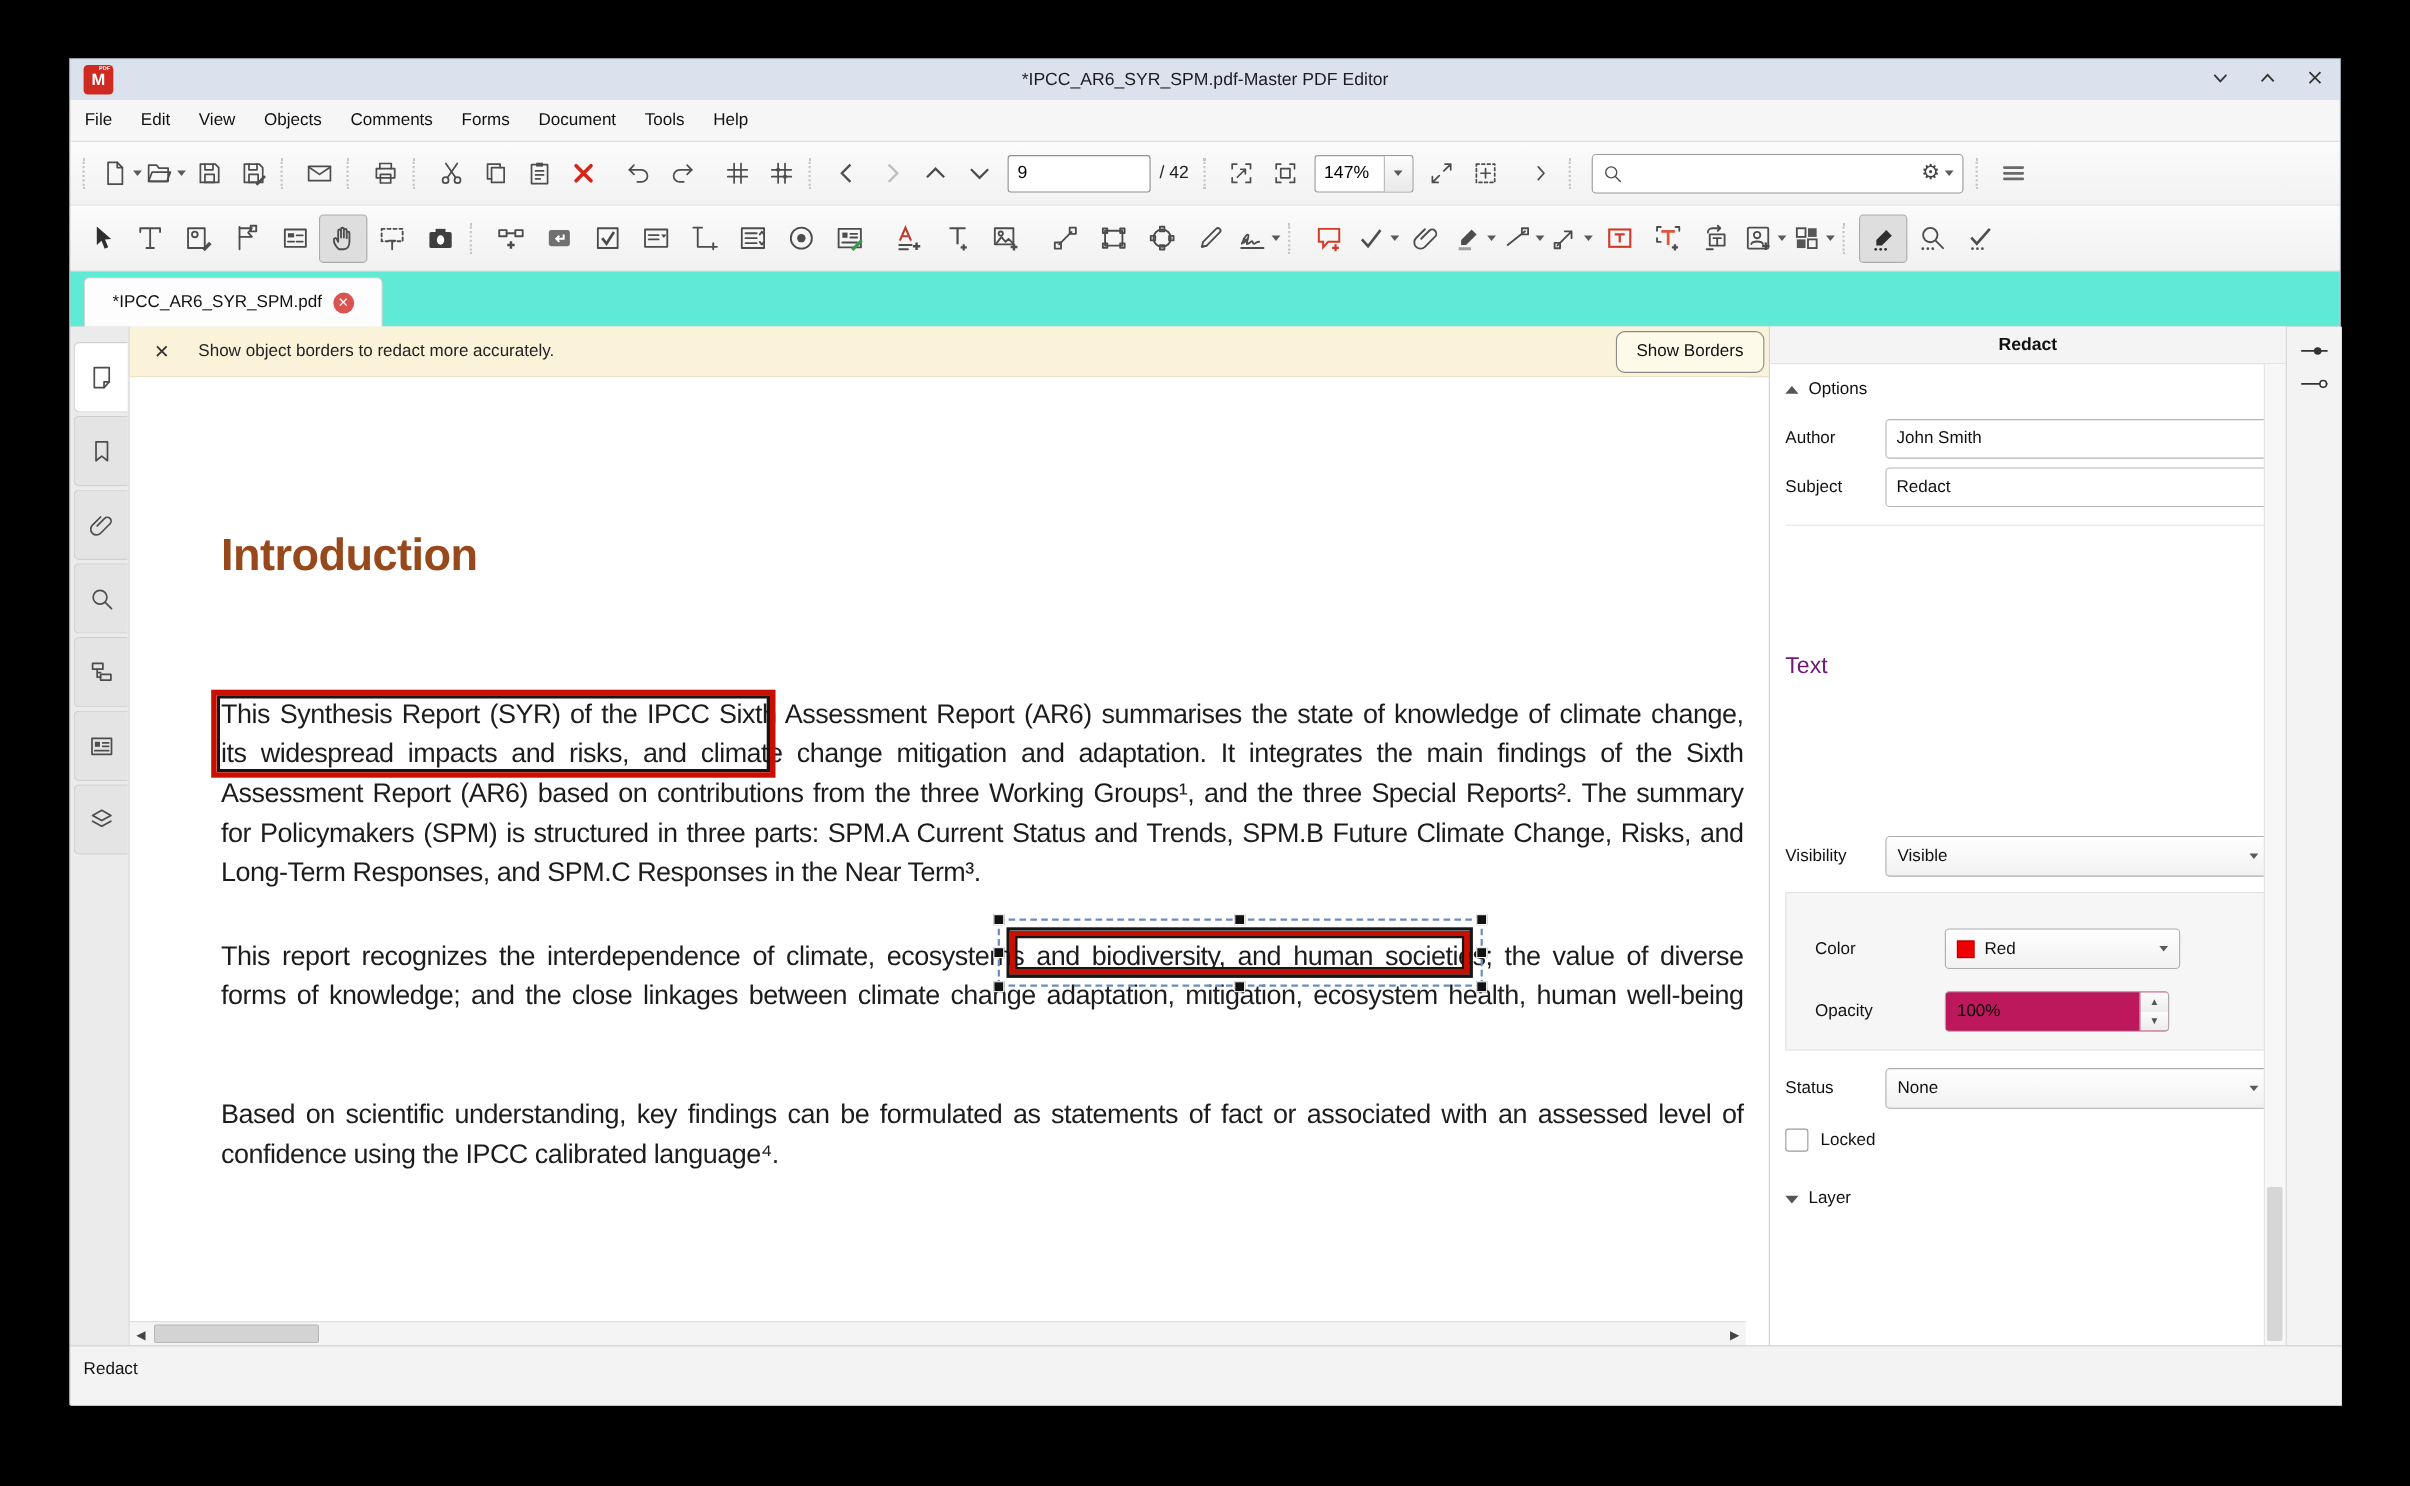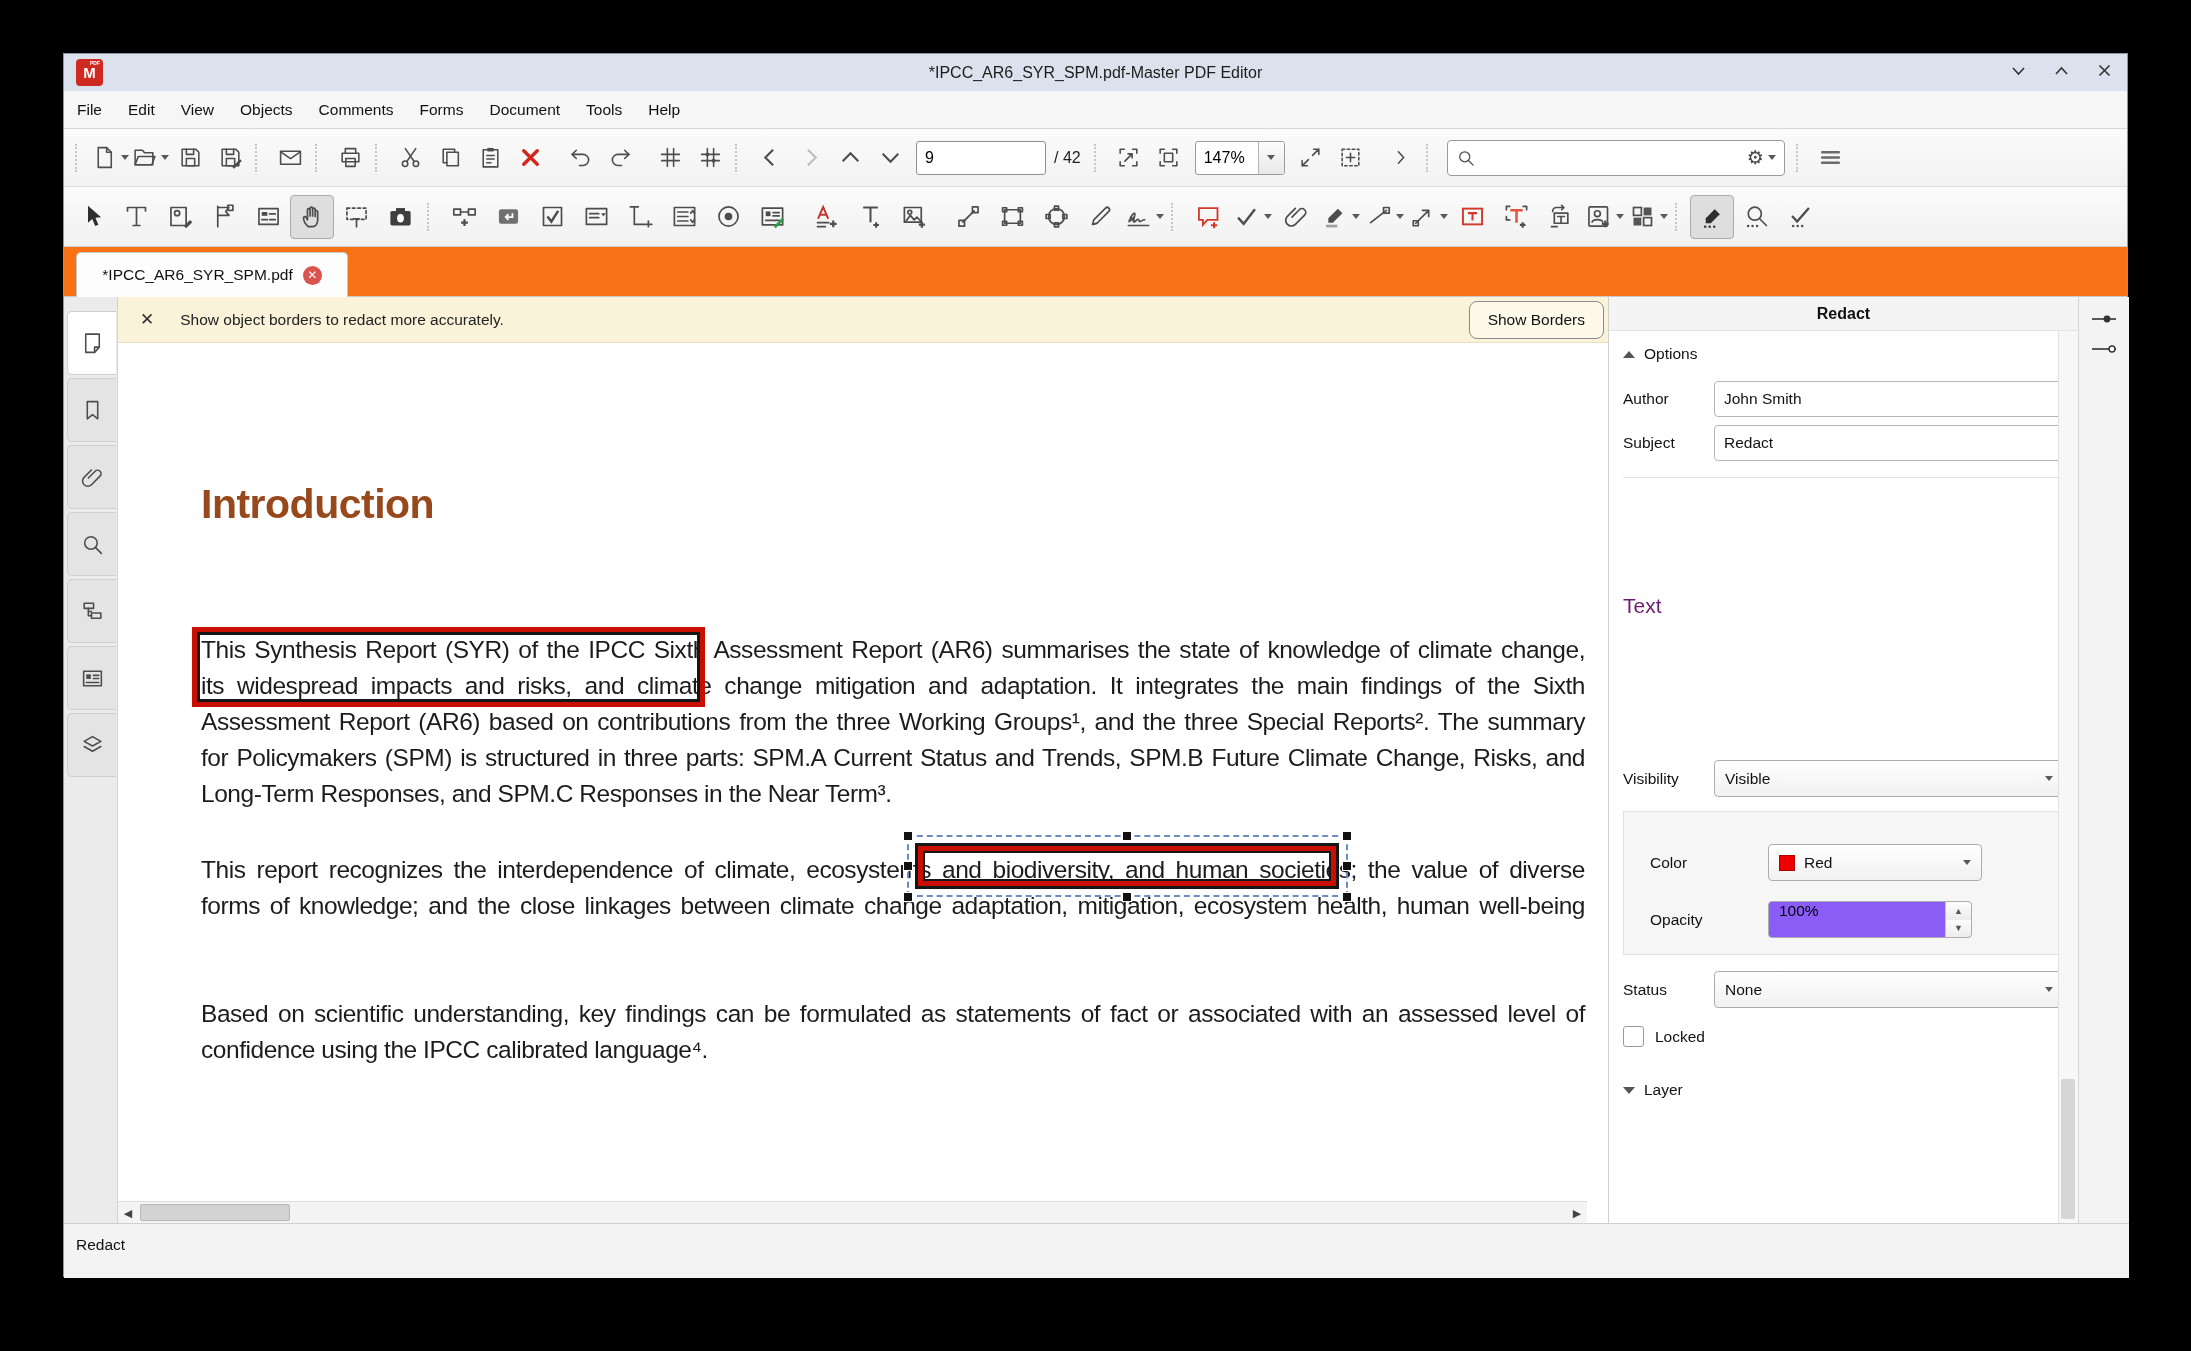--- a/index.html
+++ b/index.html
@@ -40,21 +40,21 @@
   .tlabel{font-size:16px;color:#222;margin:0 8px 0 2px;white-space:nowrap;}
   .zoombox{display:flex;align-items:center;height:34px;border:1px solid #9a9a9a;border-radius:3px;background:#fff;margin:0 6px;overflow:hidden;}
   .zoombox .zval{width:62px;padding:0 8px;font-size:16px;}
   .zoombox .zbtn{width:26px;height:34px;background:linear-gradient(#fdfdfd,#e8e8e8);border-left:1px solid #b5b5b5;
     display:flex;align-items:center;justify-content:center;}
   .searchbox{display:flex;align-items:center;width:338px;height:36px;border:1px solid #9a9a9a;border-radius:4px;background:#fff;margin:0 6px;padding:0 8px;}
   .searchbox input{flex:1;border:none;outline:none;font-size:15px;min-width:10px;}
   .searchbox .gear{font-size:19px;color:#444;line-height:1;}
 
   
-  .tabbar{position:absolute;left:0;top:193px;width:100%;height:50px;background:#f97316;border-bottom:1px solid #c9c9c9;}
+  .tabbar{position:absolute;left:0;top:193px;width:100%;height:50px;background:#5eead4;border-bottom:1px solid #c9c9c9;}
   .doc-tab{position:absolute;left:12px;top:5px;width:272px;height:45px;background:#fdfdfd;border:1px solid #c9c9c9;border-bottom:none;
     border-radius:5px 5px 0 0;display:flex;align-items:center;justify-content:center;gap:10px;font-size:15.5px;color:#111;}
   .tabclose{width:19px;height:19px;border-radius:50%;background:#d9534f;color:#fff;font-size:12px;display:flex;align-items:center;justify-content:center;}
 
   
   .content{position:absolute;left:0;top:243px;width:2065px;height:926px;}
   .sidebar{position:absolute;left:0;top:0;width:54px;height:926px;background:#ebebeb;border-right:1px solid #d2d2d2;}
   .side-tab{position:absolute;left:3px;width:49px;height:64px;background:#e4e4e4;border:1px solid #cfcfcf;border-radius:5px 0 0 5px;
     border-right:none;display:flex;align-items:center;justify-content:center;}
   .side-tab.active{background:#fff;}
@@ -103,21 +103,21 @@
   .textlabel{margin:116px 0 16px 14px;font-size:21px;color:#701a75;}
   .dropdown{flex:1;height:37px;border:1px solid #adadad;border-radius:4px;background:linear-gradient(#ffffff,#f1f1f1);
     display:flex;align-items:center;padding:0 10px;font-size:15.5px;color:#111;}
   .dropdown .dd{margin-left:auto;}
   .vis-row{margin-top:142px;}
   .groupbox{margin:14px 14px 0 14px;background:#f6f6f6;border:1px solid #e2e2e2;padding:12px 10px 16px 12px;}
   .grow{display:flex;align-items:center;margin-top:20px;}
   .grow .plabel{width:132px;padding-left:14px;}
   .swatch{width:16px;height:16px;background:#ee0000;border:1px solid #b00000;margin-right:9px;flex:none;}
   .cdrop{width:214px;flex:none;}
-  .spinner{width:204px;height:37px;border:1px solid #adadad;border-radius:4px;background:#8b5cf6;display:flex;overflow:hidden;}
+  .spinner{width:204px;height:37px;border:1px solid #adadad;border-radius:4px;background:#be185d;display:flex;align-items:center;overflow:hidden;}
   .spinner .sval{flex:1;padding:0 10px;font-size:15.5px;}
   .spinbtns{width:26px;height:100%;border-left:1px solid #c9c9c9;display:flex;flex-direction:column;}
   .spinbtns div{flex:1;display:flex;align-items:center;justify-content:center;font-size:9px;color:#555;background:linear-gradient(#fcfcfc,#ececec);}
   .checkbox-row{display:flex;align-items:center;gap:11px;margin:18px 14px 0 14px;font-size:15.5px;color:#111;}
   .cbox{width:21px;height:21px;border:1px solid #9a9a9a;border-radius:3px;background:#fff;}
   .layer-row{margin-top:20px;}
   .pscroll{position:absolute;right:0;top:34px;width:20px;bottom:0;background:#f7f7f7;border-left:1px solid #e2e2e2;}
   .pthumb{position:absolute;left:2px;bottom:4px;width:14px;height:140px;background:#d6d6d6;border-radius:2px;}
 
   .rightstrip{position:absolute;left:2014px;top:0;width:51px;height:926px;background:#f3f3f3;border-left:1px solid #d7d7d7;}

